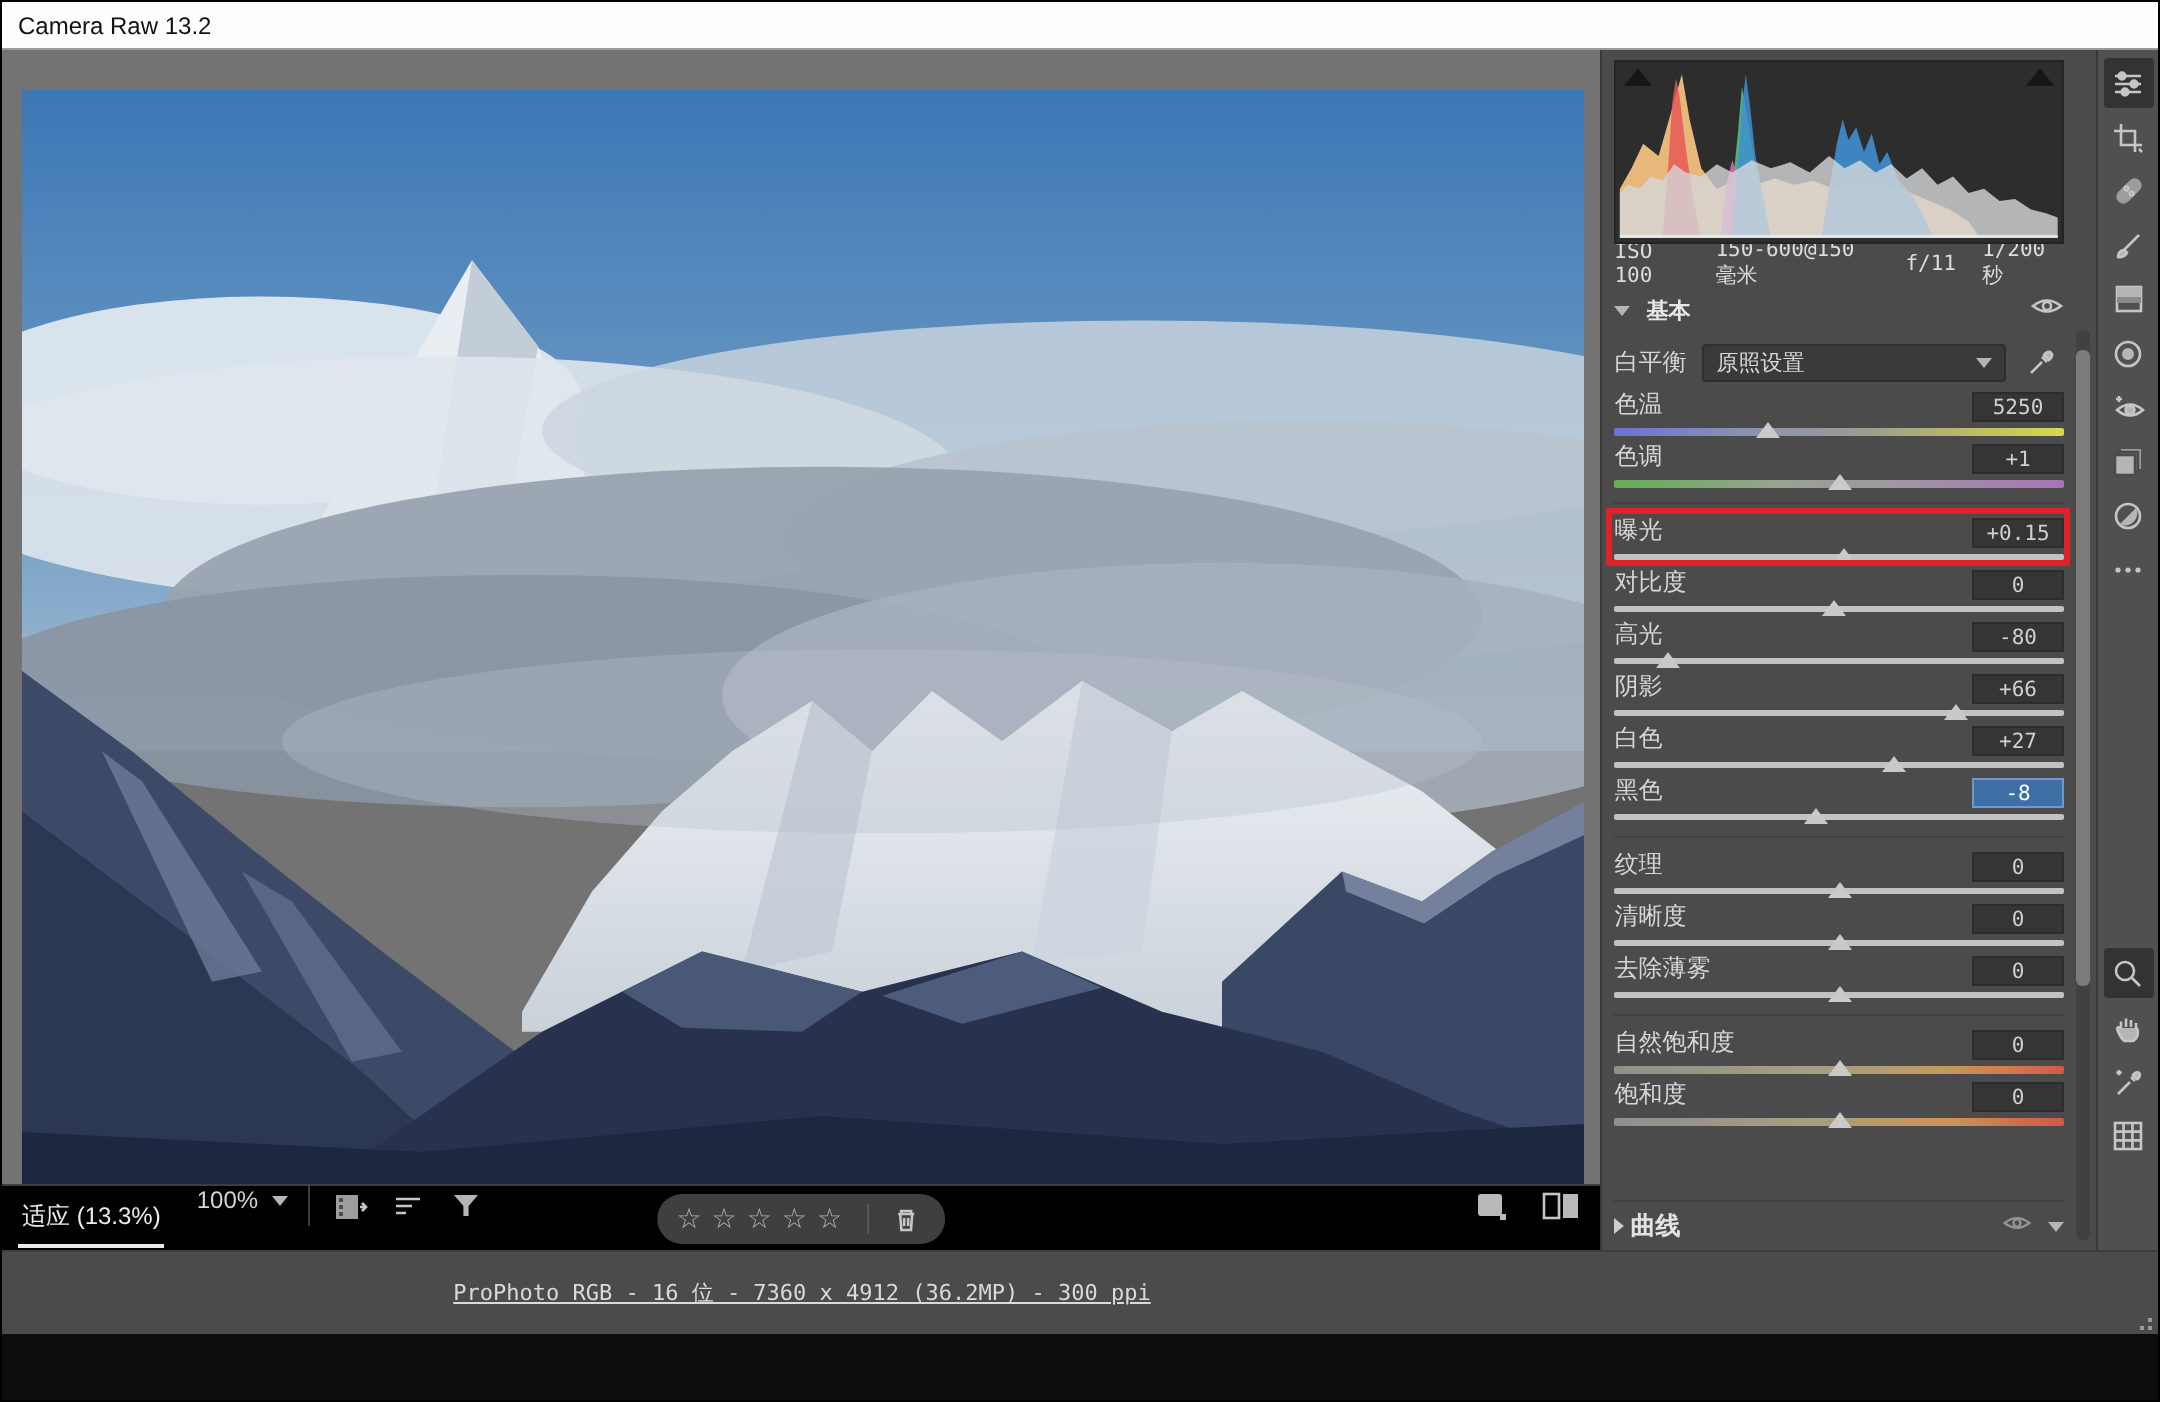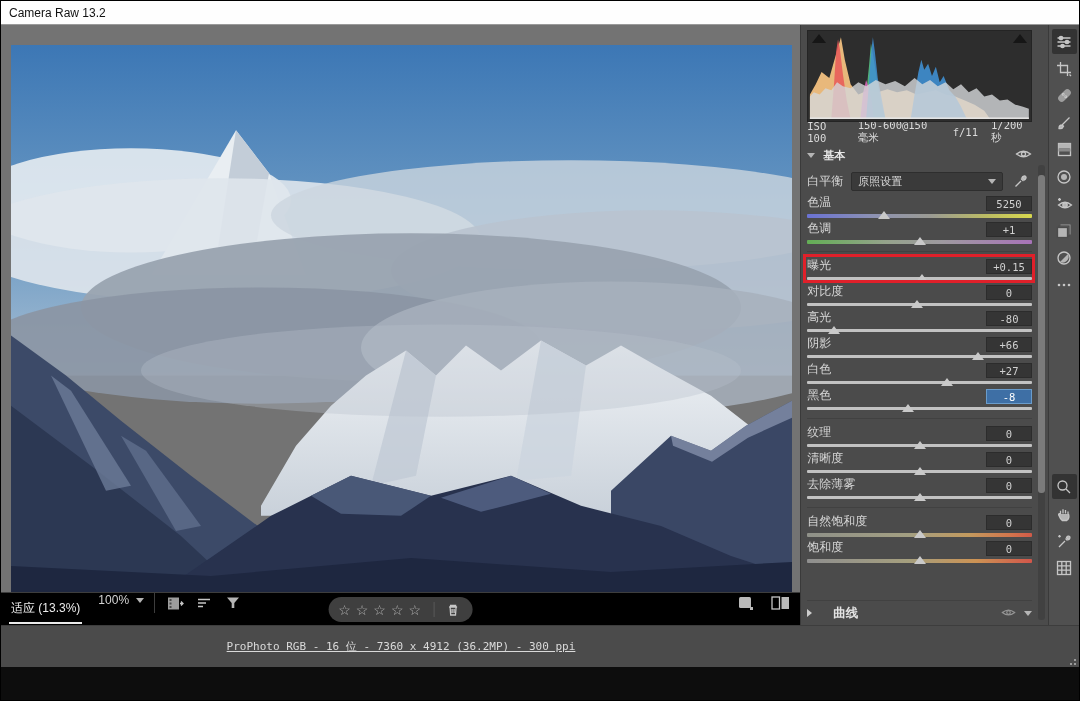--- a/index.html
+++ b/index.html
@@ -77,21 +77,21 @@
   .t-temp { height:4px; background:linear-gradient(90deg,#6a72d4 0%,#8d92b2 30%,#9b9b93 55%,#bcbc63 80%,#d8d84e 100%); }
   .t-tint { height:4px; background:linear-gradient(90deg,#63ae55 0%,#95a38c 35%,#9e9aa0 60%,#a873b8 100%); }
   .t-vibrance { height:4px; background:linear-gradient(90deg,#8f9189 0%,#a39f82 45%,#c39a5e 72%,#d3764d 90%,#d05a48 100%); }
   .t-saturation { height:4px; background:linear-gradient(90deg,#8f8f8f 0%,#a59f7e 45%,#cc9354 75%,#d2564a 100%); }
   .sl-thumb { position:absolute; top:0px; width:0; height:0; transform:translateX(-50%);
     border-left:6px solid transparent; border-right:6px solid transparent; border-bottom:8px solid #c9c9c9; }
   .sl-row.hl::after { content:""; position:absolute; left:-4px; right:-3px; top:-3px; bottom:0px;
     border:3px solid var(--accent-red,#e0202a); pointer-events:none; }
   .hdiv { height:11px; position:relative; }
   .hdiv::after { content:""; position:absolute; left:0; right:0; top:5px; height:1px; background:#414141; }
-  .curves-hd { margin-top:auto; border-top:1px solid #414141; height:25px; display:flex; align-items:center; gap:21px; cursor:pointer; }
+  .curves-hd { margin-top:auto; border-top:1px solid #414141; height:25px; display:flex; align-items:center; gap:3px; cursor:pointer; }
   .curves-hd .name { font-size:12.5px; font-weight:bold; color:#e4e4e4; }
   .curves-hd .tail { margin-left:auto; display:flex; align-items:center; gap:8px; }
   .vscroll { position:absolute; right:3px; top:140px; width:7px; height:455px; background:#414141; border-radius:3px; }
   .vscroll .thumb { position:absolute; left:0; right:0; top:10px; height:318px; background:#7b7b7b; border-radius:3px; cursor:pointer; }
   
   .toolstrip { width:31px; background:#505050; border-left:1px solid #3a3a3a;
     display:flex; flex-direction:column; align-items:center; padding-top:3px; }
   .tool { width:25px; height:25px; margin:1px 0; border-radius:2px;
     display:flex; align-items:center; justify-content:center; cursor:pointer; }
   .tool.selected { background:#333333; }

